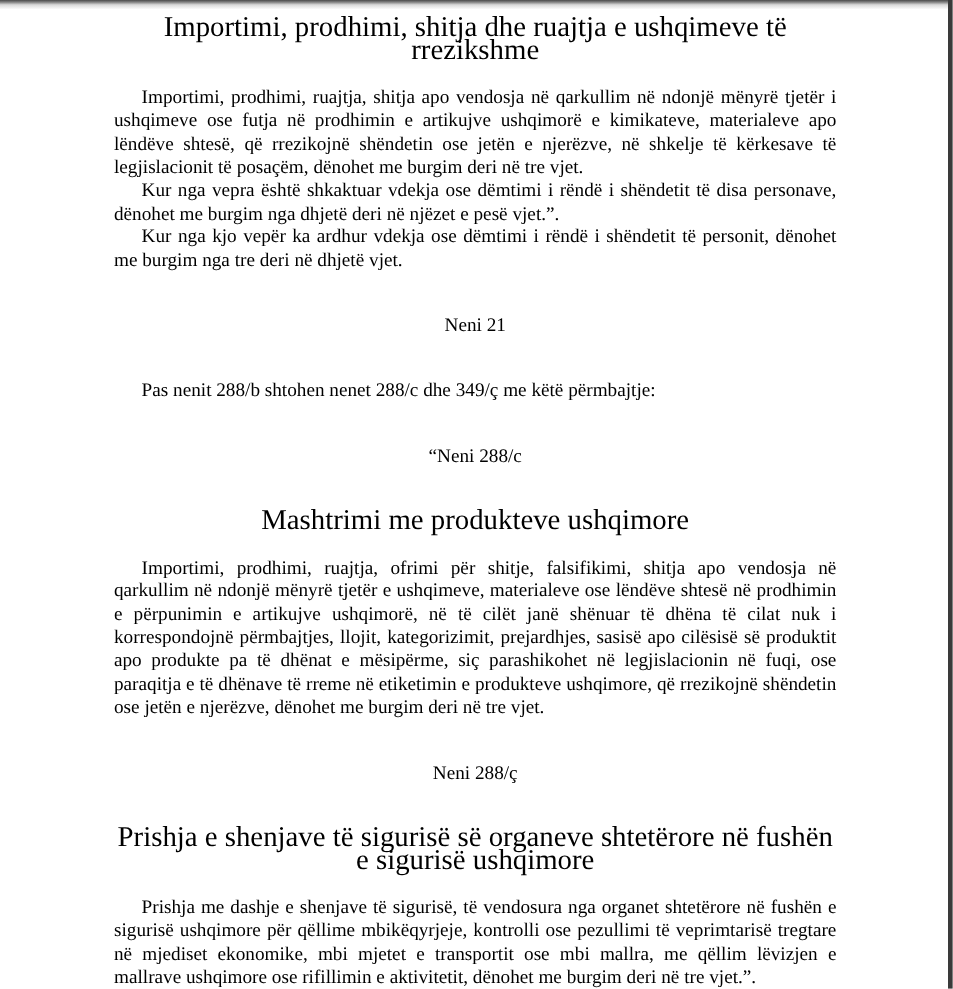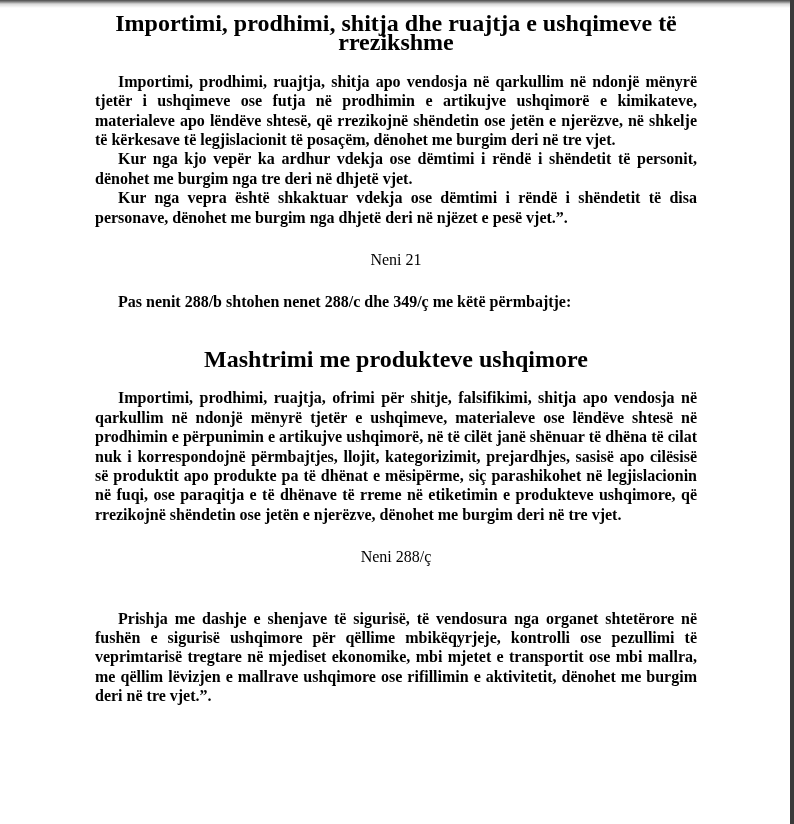--- a/index.html
+++ b/index.html
@@ -31,81 +31,85 @@
   }
   .page {
     position: absolute;
     left: 95px;
     top: 14px;
     width: 602px;
     font-size: 16px;
     line-height: 19.4px;
   }
   .heading {
-    font-weight: bold;
+    font-weight: normal;
     text-align: center;
     margin: 0;
   }
   .heading-line { display: block; }
   .center {
     text-align: center;
-    margin: 4px;
+    margin: 16px;
   }
   .para {
     text-align: justify;
     text-indent: 23px;
     margin: 0;
-    font-weight: bold;
   }
   .gap-lg { height: 19px; }
   .gap-md { height: 19px; }
 </style>
 </head>
 <body>
 
 <div class="top-shadow"></div>
 <div class="right-strip"></div>
 
 <div class="page">
 
   <h2 class="heading">
     <span class="heading-line">Importimi, prodhimi, shitja dhe ruajtja e ushqimeve të rrezikshme</span>
   </h2>
 
   <div class="gap-lg"></div>
 
   <p class="para">Importimi, prodhimi, ruajtja, shitja apo vendosja në qarkullim në ndonjë mënyrë tjetër i ushqimeve ose futja në prodhimin e artikujve ushqimorë e kimikateve, materialeve apo lëndëve shtesë, që rrezikojnë shëndetin ose jetën e njerëzve, në shkelje të kërkesave të legjislacionit të posaçëm, dënohet me burgim deri në tre vjet.</p>
+  <p class="para">Kur nga vepra është shkaktuar vdekja ose dëmtimi i rëndë i shëndetit të disa personave, dënohet me burgim nga dhjetë deri në njëzet e pesë vjet.”.</p>
   <p class="para">Kur nga kjo vepër ka ardhur vdekja ose dëmtimi i rëndë i shëndetit të personit, dënohet me burgim nga tre deri në dhjetë vjet.</p>
-  <p class="para">Kur nga vepra është shkaktuar vdekja ose dëmtimi i rëndë i shëndetit të disa personave, dënohet me burgim nga dhjetë deri në njëzet e pesë vjet.”.</p>
 
   <div class="gap-md"></div>
 
   <p class="center">Neni 21</p>
 
   <div class="gap-md"></div>
 
   <p class="para">Pas nenit 288/b shtohen nenet 288/c dhe 349/ç me këtë përmbajtje:</p>
 
   <div class="gap-md"></div>
 
+  <p class="center">“Neni 288/c</p>
 
   <div class="gap-md"></div>
 
   <h2 class="heading">Mashtrimi me produkteve ushqimore</h2>
 
   <div class="gap-md"></div>
 
   <p class="para">Importimi, prodhimi, ruajtja, ofrimi për shitje, falsifikimi, shitja apo vendosja në qarkullim në ndonjë mënyrë tjetër e ushqimeve, materialeve ose lëndëve shtesë në prodhimin e përpunimin e artikujve ushqimorë, në të cilët janë shënuar të dhëna të cilat nuk i korrespondojnë përmbajtjes, llojit, kategorizimit, prejardhjes, sasisë apo cilësisë së produktit apo produkte pa të dhënat e mësipërme, siç parashikohet në legjislacionin në fuqi, ose paraqitja e të dhënave të rreme në etiketimin e produkteve ushqimore, që rrezikojnë shëndetin ose jetën e njerëzve, dënohet me burgim deri në tre vjet.</p>
 
   <div class="gap-md"></div>
 
   <p class="center">Neni 288/ç</p>
 
   <div class="gap-md"></div>
 
+  <h2 class="heading">
+    <span class="heading-line">Prishja e shenjave të sigurisë së organeve shtetërore në fushën</span>
+    <span class="heading-line">e sigurisë ushqimore</span>
+  </h2>
 
   <div class="gap-md"></div>
 
   <p class="para">Prishja me dashje e shenjave të sigurisë, të vendosura nga organet shtetërore në fushën e sigurisë ushqimore për qëllime mbikëqyrjeje, kontrolli ose pezullimi të veprimtarisë tregtare në mjediset ekonomike, mbi mjetet e transportit ose mbi mallra, me qëllim lëvizjen e mallrave ushqimore ose rifillimin e aktivitetit, dënohet me burgim deri në tre vjet.”.</p>
 
   <div class="gap-md"></div>
 
 </div>
 
 </body></html>

